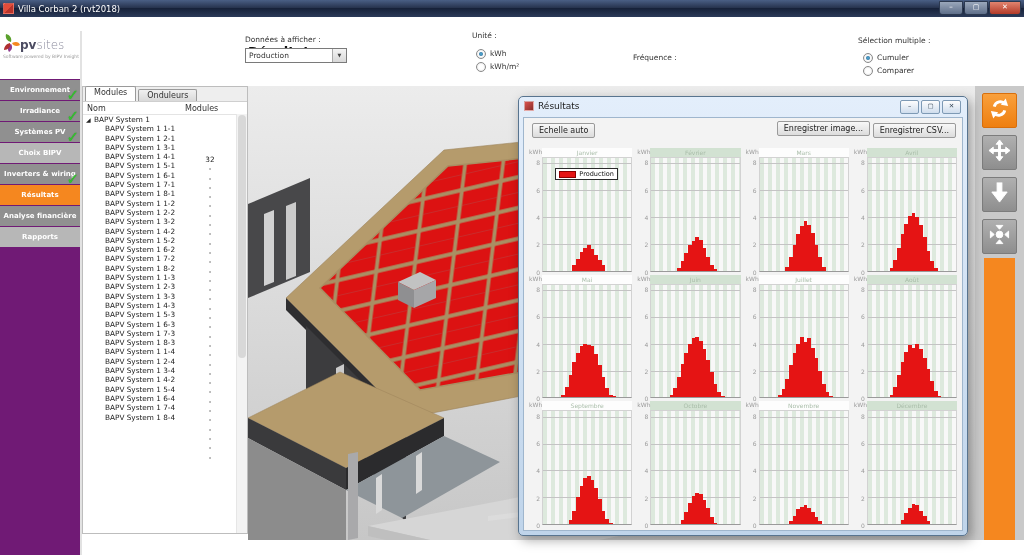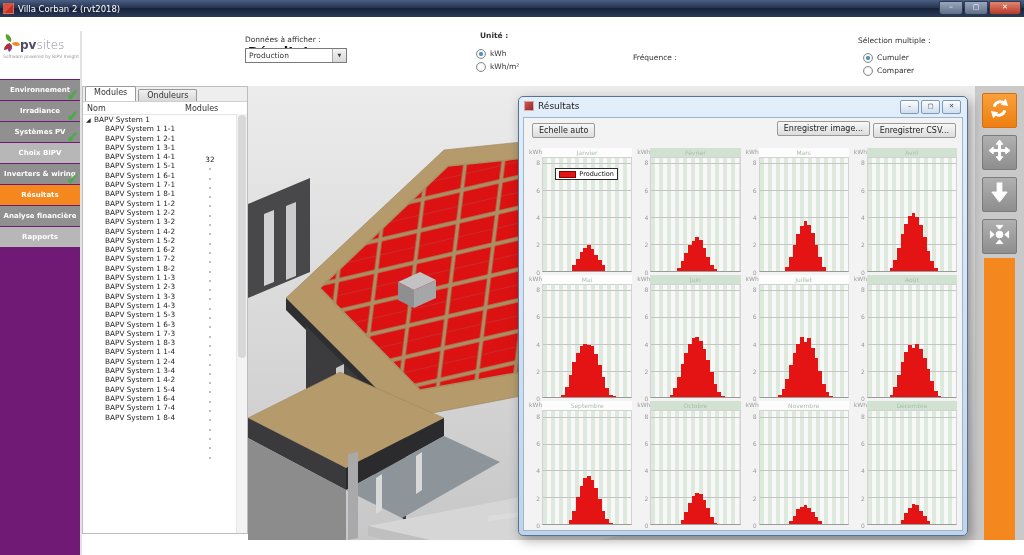--- a/index.html
+++ b/index.html
@@ -184,21 +184,21 @@
 
   <div class="header">
     <div class="page-title">Résultats</div>
 
     <div class="ctl-label" style="left:163px;top:4px;">Données à afficher :</div>
     <div class="select">
       <span>Production</span>
       <span class="arrow">▼</span>
     </div>
 
-    <div class="ctl-label" style="left:398px;top:0px;font-weight:bold;">Unité :</div>
+    <div class="ctl-label" style="left:390px;top:0px;">Unité :</div>
     <div class="radio-group" id="grp-unit" style="left:394px;top:16px;">
         <div class="radio-row">
           <span class="radio sel"></span>
           <span class="radio-label">kWh</span>
         </div>
         <div class="radio-row">
           <span class="radio"></span>
           <span class="radio-label">kWh/m²</span>
         </div>
       </div>

